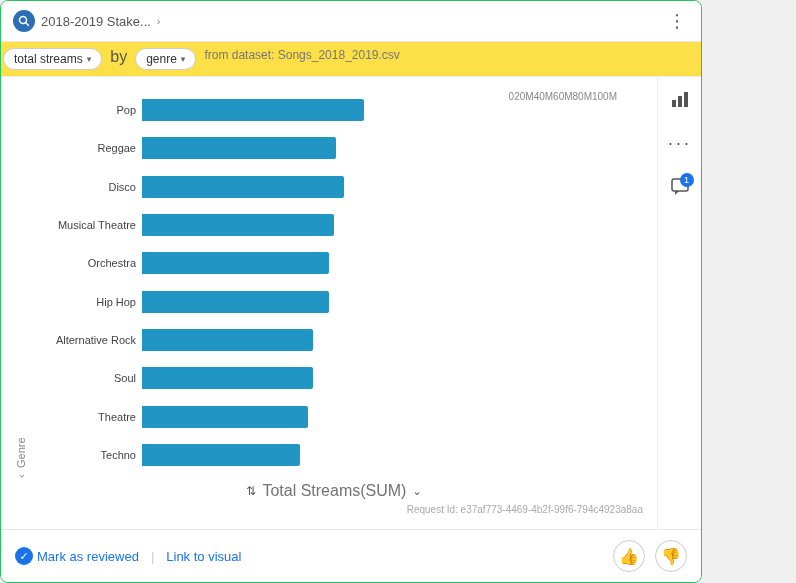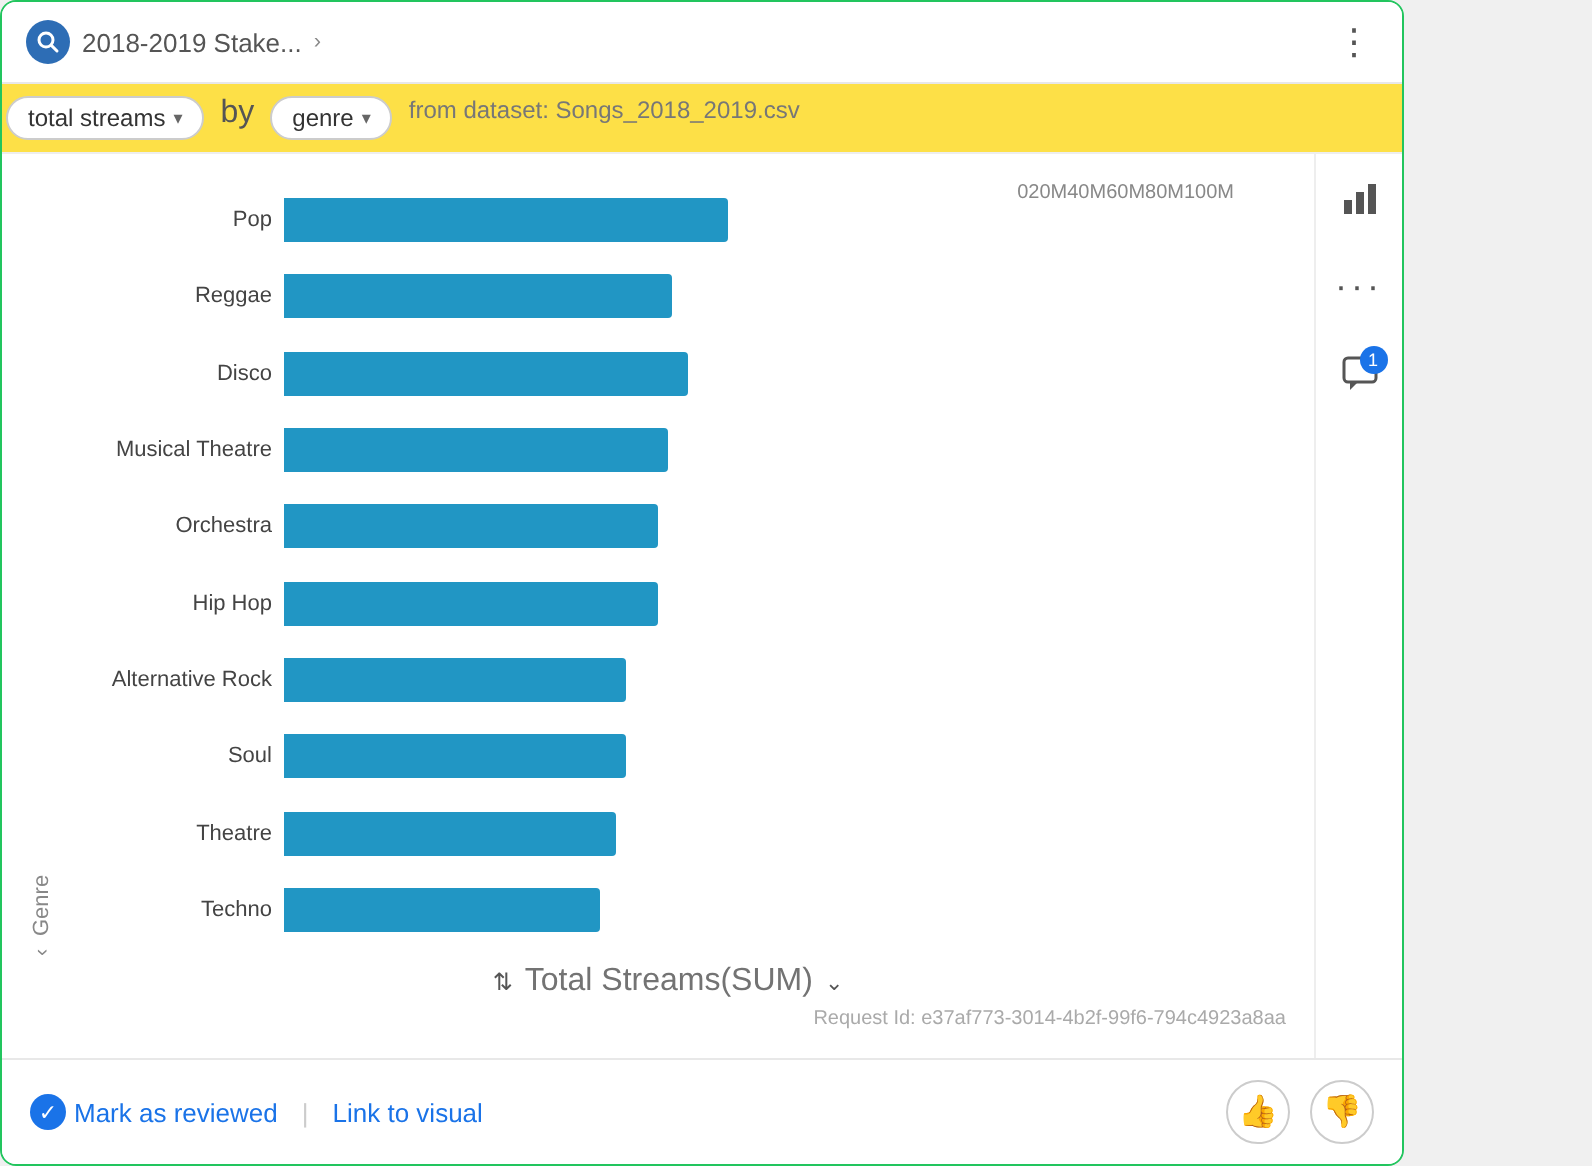--- a/index.html
+++ b/index.html
@@ -433,21 +433,21 @@
               </div>
             </div>
         </div>
       </div>
 
       <div class="x-axis-label-row">
         <span class="sort-icon">⇅</span>
         <span class="x-axis-label">Total Streams(SUM)</span>
         <span class="chevron-icon">⌄</span>
       </div>
-      <div class="request-id">Request Id: e37af773-3014-4b2f-99f6-794c4923a8aa</div>
+      <div class="request-id">Request Id: e37af773-4469-4b2f-99f6-794c4923a8aa</div>
     </div>
 
     <div class="right-panel">
       <div class="panel-icon">
         <svg width="18" height="18" viewBox="0 0 18 18" fill="none">
           <rect x="1" y="10" width="4" height="7" fill="#555"></rect>
           <rect x="7" y="6" width="4" height="11" fill="#555"></rect>
           <rect x="13" y="2" width="4" height="15" fill="#555"></rect>
         </svg>
       </div>

